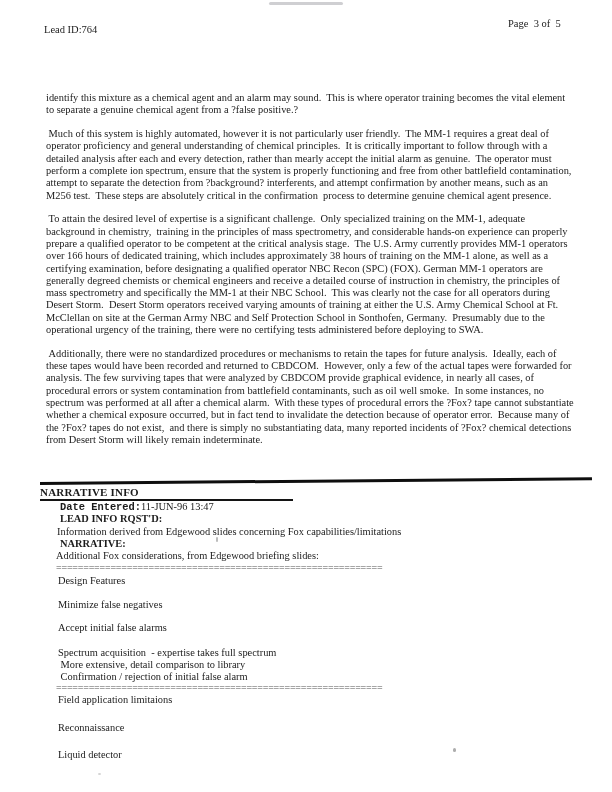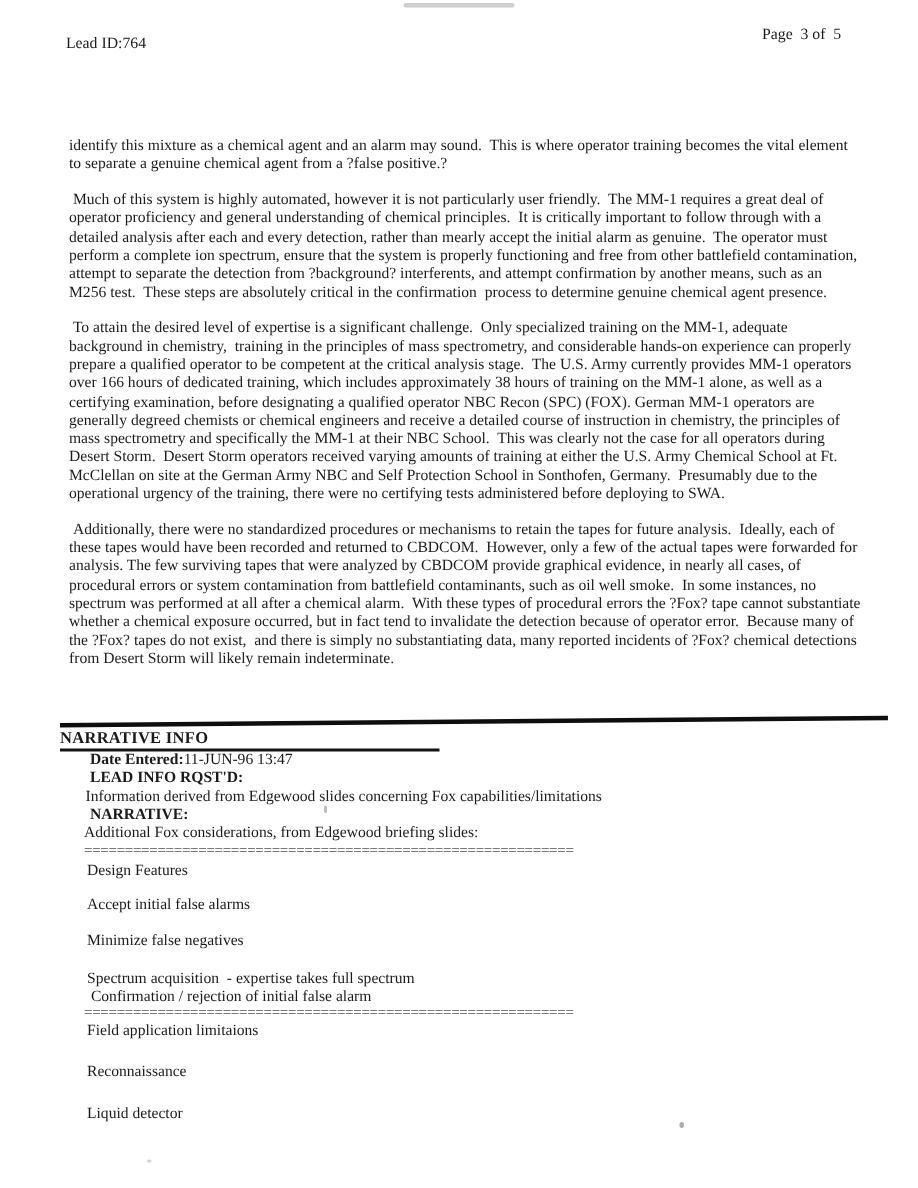--- a/index.html
+++ b/index.html
@@ -40,21 +40,21 @@
     font-size: 10.4px; line-height: 12.3px;
   }
   .narrative p { margin: 0; white-space: pre-wrap; }
   .rule-thick {
     margin-top: 4px; width: 552px; height: 3.4px; background: #0e0e0e;
     transform: rotate(-0.5deg); transform-origin: left center;
   }
   .nheading { font-weight: bold; font-size: 11px; line-height: 11px; margin-top: 2px; letter-spacing: .2px; }
   .heading-underline { width: 253px; height: 1.8px; background: #141414; margin-top: 1px; }
   .field-row { padding-left: 20px; margin-top: 2px; }
-  .field-row .lbl { font-weight: bold; }
+  .field-row .lbl { font-weight: bold; font-family: Liberation Mono, monospace; }
   .field-row2 { padding-left: 20px; margin-top: 3px; font-weight: bold; }
   .req-text { padding-left: 17px; margin-top: 2px; }
   .nlabel { padding-left: 20px; font-weight: bold; }
   .intro { padding-left: 16px; }
   .sep {
     padding-left: 16px; margin-top: 1px;
     font-size: 10px; line-height: 9px; letter-spacing: -0.2px;
     color: #3c3c3c; white-space: nowrap; overflow: hidden; opacity: .9;
   }
   .item { padding-left: 18px; }
@@ -95,23 +95,24 @@
 
     <p class="req-text">Information derived from Edgewood slides concerning Fox capabilities/limitations</p>
 
     <p class="nlabel">NARRATIVE:</p>
 
     <p class="intro">Additional Fox considerations, from Edgewood briefing slides:</p>
 
     <p class="sep">============================================================</p>
 
     <p class="item mt-first">Design Features</p>
+    <p class="item mt-gap">Minimize false negatives</p>
     <p class="item mt-gap2">Accept initial false alarms</p>
-    <p class="item mt-gap">Minimize false negatives</p>
     <p class="item mt-gap">Spectrum acquisition  - expertise takes full spectrum</p>
+    <p class="item"> More extensive, detail comparison to library</p>
     <p class="item"> Confirmation / rejection of initial false alarm</p>
 
     <p class="sep">============================================================</p>
 
     <p class="item mt-sep">Field application limitaions</p>
     <p class="item mt-big">Reconnaissance</p>
     <p class="item mt-big">Liquid detector</p>
   </div>
 
 </div>

